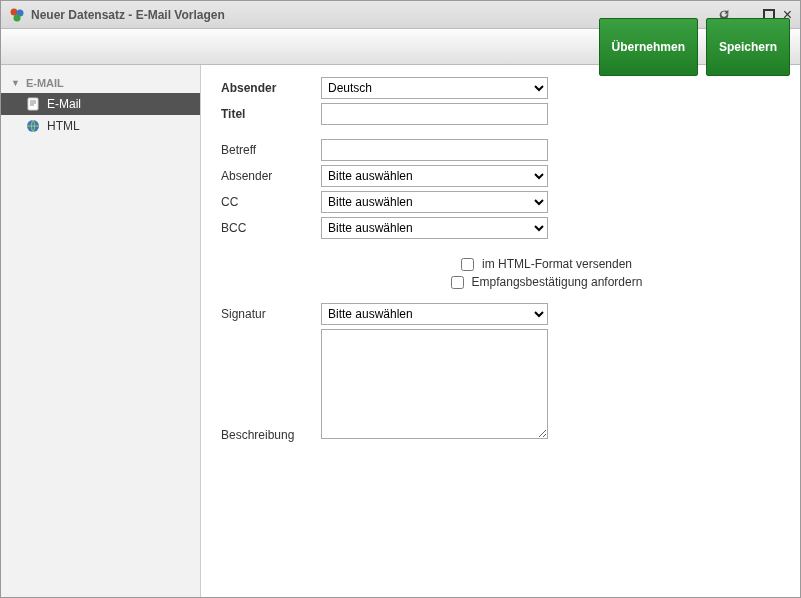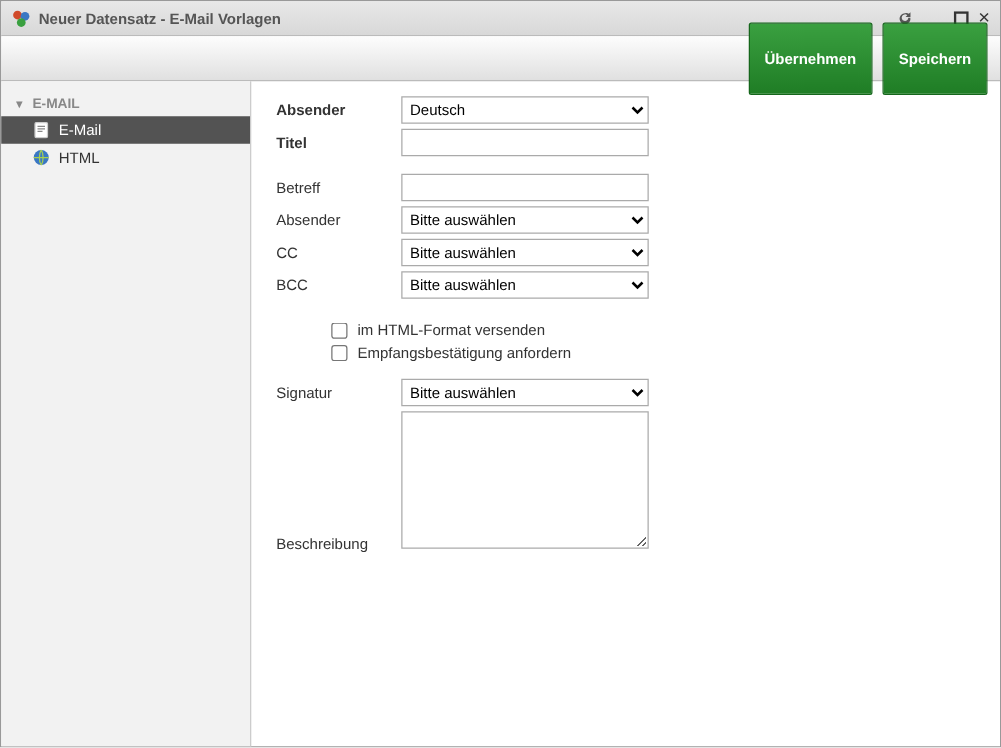--- a/index.html
+++ b/index.html
@@ -17,25 +17,25 @@
 .side-header { display: flex; align-items: center; color: #888; font-weight: bold; font-size: 11px; padding: 4px 10px; cursor: pointer; }
 .side-header .tri { margin-right: 6px; font-size: 9px; color: #888; }
 .side-item { display: flex; align-items: center; padding: 3px 10px 3px 24px; cursor: pointer; color: #333; }
 .side-item.selected { background: #535353; color: #fff; }
 .side-item .sicon { width: 16px; height: 16px; margin-right: 6px; display: inline-flex; align-items: center; justify-content: center; }
 .main { flex: 1; padding: 12px 20px; overflow: auto; }
 .form-row { display: flex; align-items: center; margin-bottom: 4px; }
 .form-row.top-gap { margin-top: 14px; }
 .form-label { width: 100px; font-size: 12px; color: #333; }
 .form-label.bold { font-weight: bold; }
-.form-field { width: 198px; }
+.form-field { width: 227px; }
 .form-field input[type=text], .form-field select { width: 100%; height: 22px; border: 1px solid #aaa; font-size: 12px; padding: 0 4px; background: #fff; }
 .form-field select { padding: 0 0 0 2px; }
 .form-field textarea { width: 100%; height: 110px; border: 1px solid #aaa; font-size: 12px; padding: 4px; resize: both; font-family: inherit; }
-.check-row { display: flex; align-items: center; margin-left: 44px; margin-bottom: 4px; }
+.check-row { display: flex; align-items: center; margin-left: 92px; margin-bottom: 4px; justify-content: center; }
 .check-row input { margin-right: 8px; }
 svg { display: block; }
 </style>
 </head>
 <body>
 
 <div class="window">
   <div class="titlebar">
     <span class="app-icon">
       <svg width="16" height="16" viewBox="0 0 16 16">

